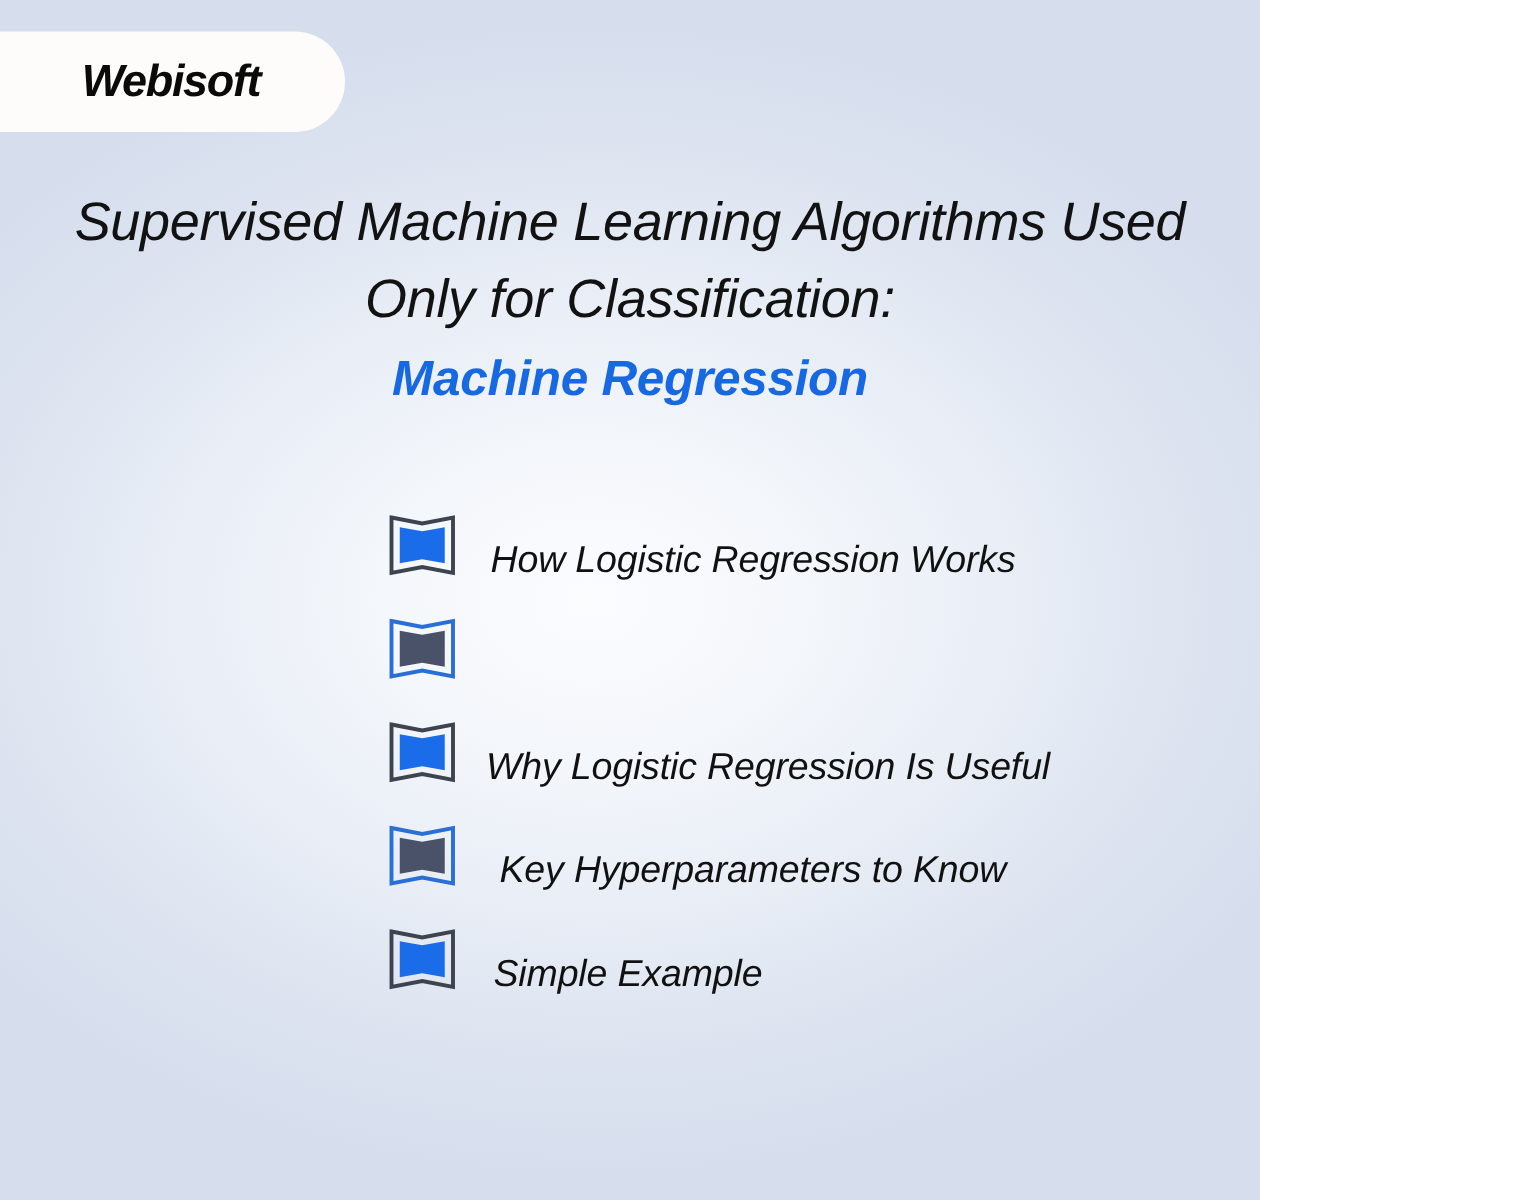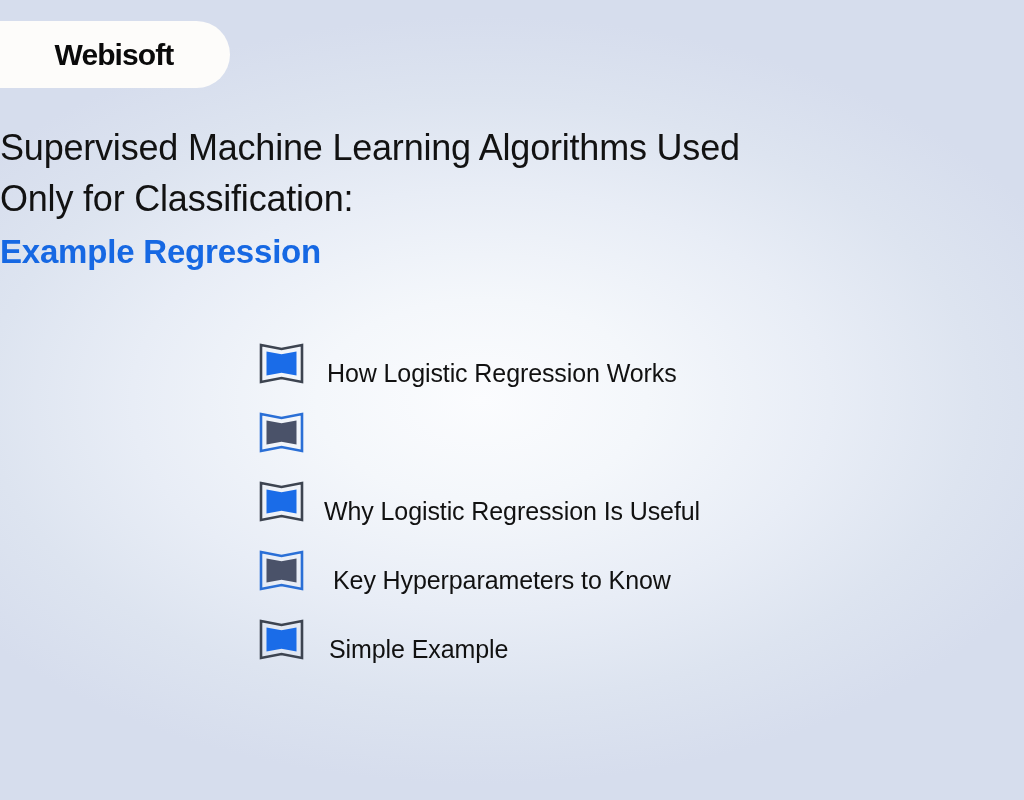--- a/index.html
+++ b/index.html
@@ -8,32 +8,33 @@
   }
   body {
     width: 1024px;
     height: 800px;
     overflow: hidden;
     font-family: "Liberation Sans", sans-serif;
   }
 
   #slide {
     position: relative;
-    width: 1024px;
+    width: 840px;
     height: 800px;
     box-sizing: border-box;
     background:
       radial-gradient(ellipse 62% 48% at 47% 50%,
         #fbfcfe 0%,
         #f4f7fb 26%,
         #e8edf6 55%,
         #dde4f0 78%,
         #d6dded 100%),
       linear-gradient(135deg, #d3dbe9 0%, #dfe5f0 35%, #dae1ee 70%, #ccd5e6 100%);
     overflow: hidden;
+    font-style: italic;
   }
 
   
   .logo-pill {
     position: absolute;
     left: -20px;
     top: 21px;
     width: 250px;
     height: 67px;
     background: #fdfcfa;
@@ -52,20 +53,21 @@
     color: #0a0a0a;
     line-height: 1;
   }
 
   
   .title-block {
     position: absolute;
     left: 0;
     right: 0;
     top: 122px;
+    text-align: center;
   }
   .title-line {
     font-family: "Liberation Sans", sans-serif;
     font-size: 36px;
     font-weight: normal;
     color: #121212;
     line-height: 51px;
     letter-spacing: -0.2px;
   }
   .title-accent {
@@ -116,21 +118,21 @@
 
 <div id="slide">
 
   <div class="logo-pill">
     <span class="logo-text">Webisoft</span>
   </div>
 
   <div class="title-block">
     <div class="title-line">Supervised Machine Learning Algorithms Used</div>
     <div class="title-line">Only for Classification:</div>
-    <div class="title-accent">Example Regression</div>
+    <div class="title-accent">Machine Regression</div>
   </div>
 
   <div class="bullet-list">
 
     <div class="bullet-row indent-a">
       <svg class="bullet-icon" viewBox="0 0 47 45">
         <path d="M3 4 L23.5 8 L44 4 L44 41 L23.5 37 L3 41 Z" fill="none" stroke="#3d4450" stroke-width="2.6"></path>
         <path d="M8.5 10.5 L23.5 13.2 L38.5 10.5 L38.5 34.5 L23.5 31.8 L8.5 34.5 Z" fill="#1a6ce8"></path>
       </svg>
       <span class="bullet-label">How Logistic Regression Works</span>

